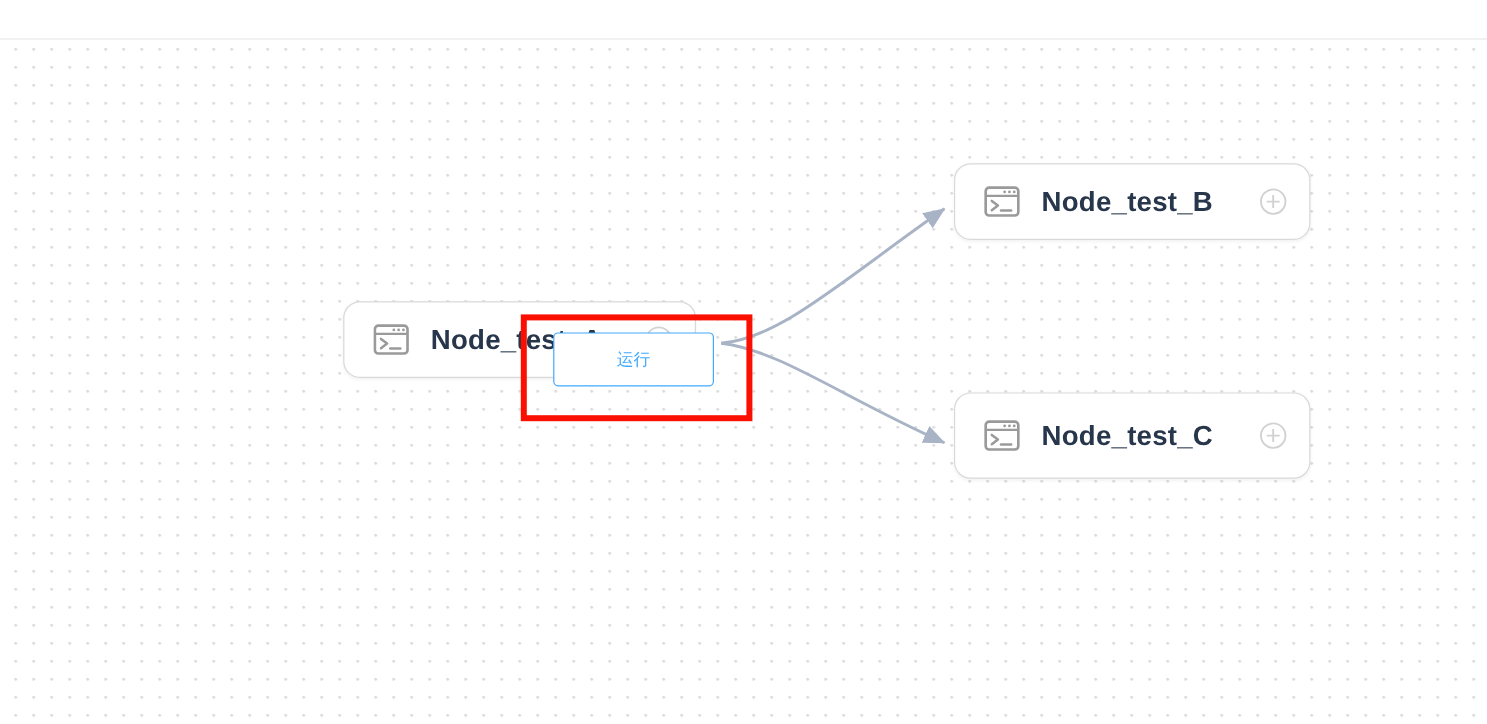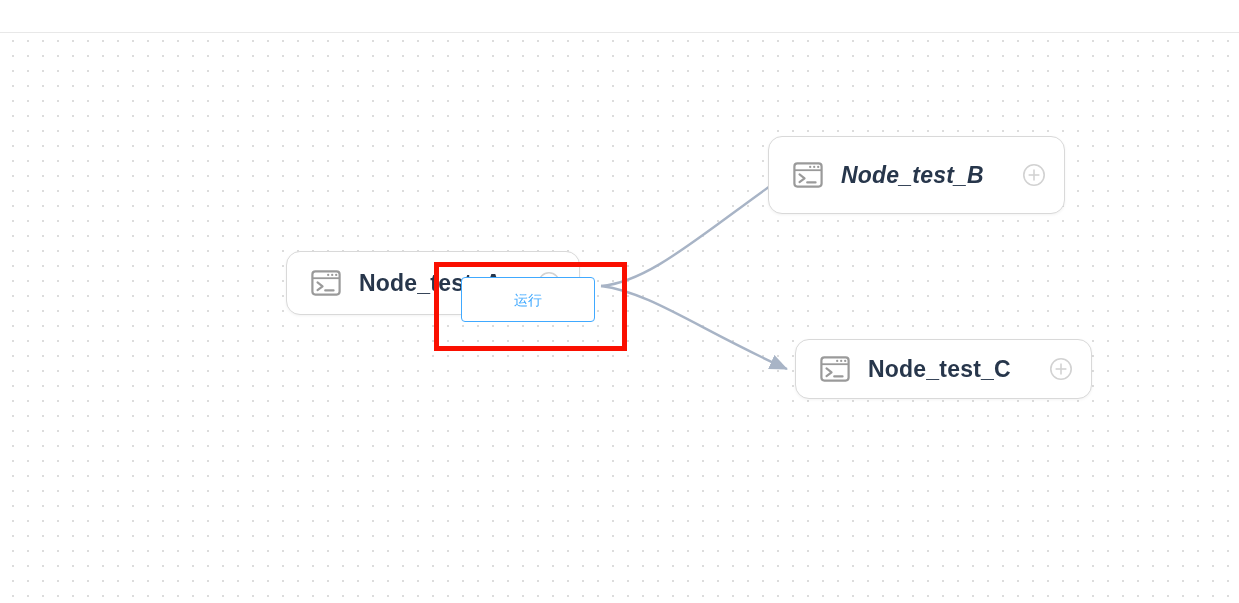--- a/index.html
+++ b/index.html
@@ -100,22 +100,22 @@
   .node-plus {
     position: absolute;
     right: 18px;
     top: 50%;
     transform: translateY(-50%);
     width: 24px;
     height: 24px;
   }
 
   #node-a { left: 286px; top: 251px; width: 294px; height: 64px; }
-  #node-b { left: 768px; top: 136px; width: 297px; height: 78px; font-style: italic; }
-  #node-c { left: 795px; top: 339px; width: 297px; height: 60px; }
+  #node-b { left: 795px; top: 136px; width: 297px; height: 64px; }
+  #node-c { left: 795px; top: 327px; width: 297px; height: 72px; }
 
   
   .run-menu {
     position: absolute;
     left: 461px;
     top: 277px;
     width: 134px;
     height: 45px;
     box-sizing: border-box;
     background: #ffffff;

